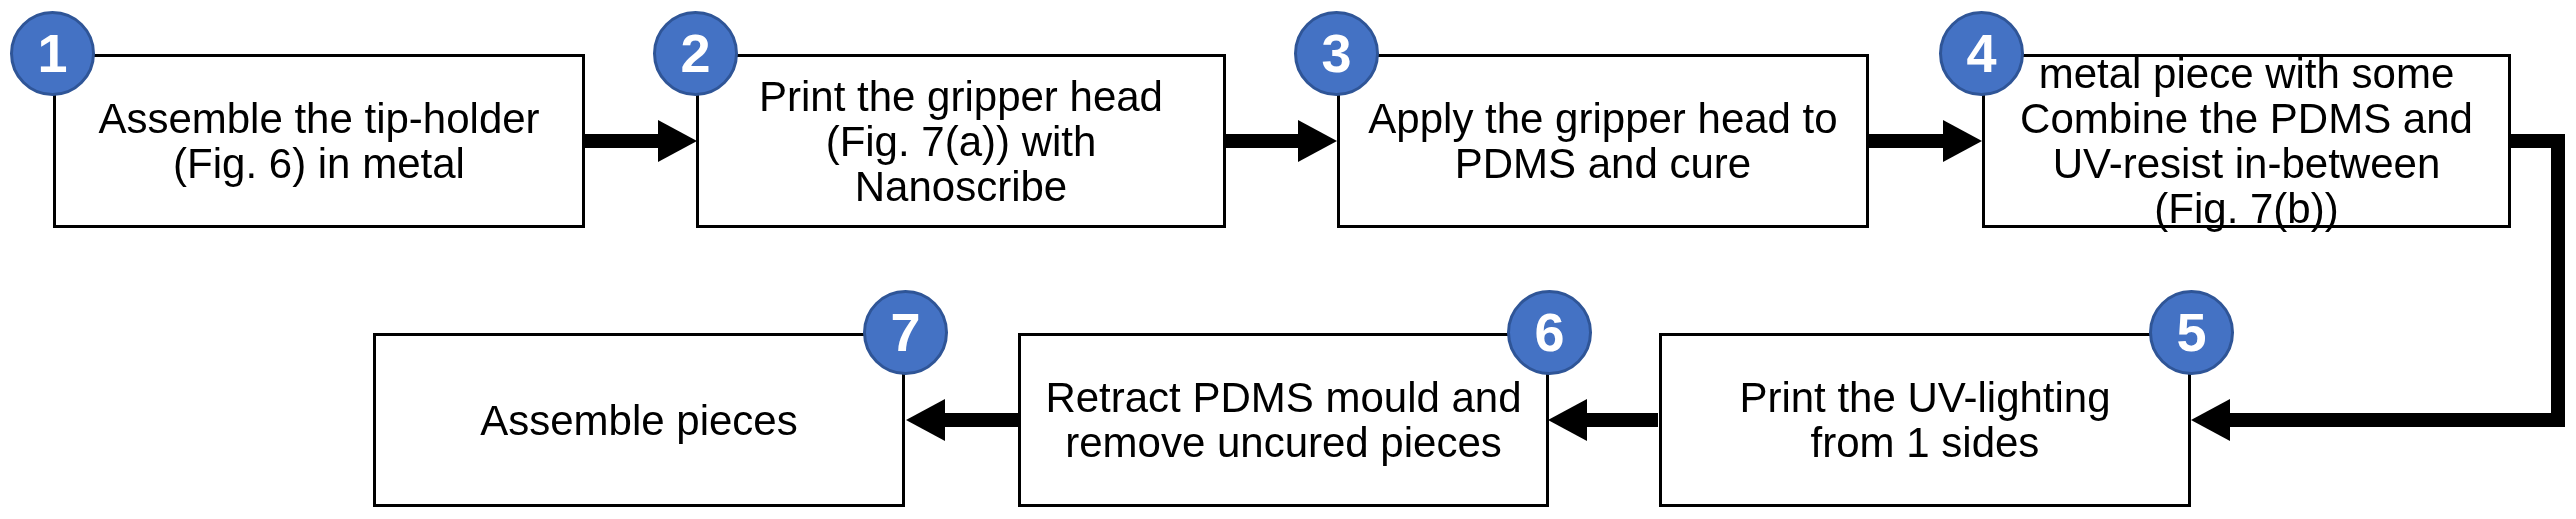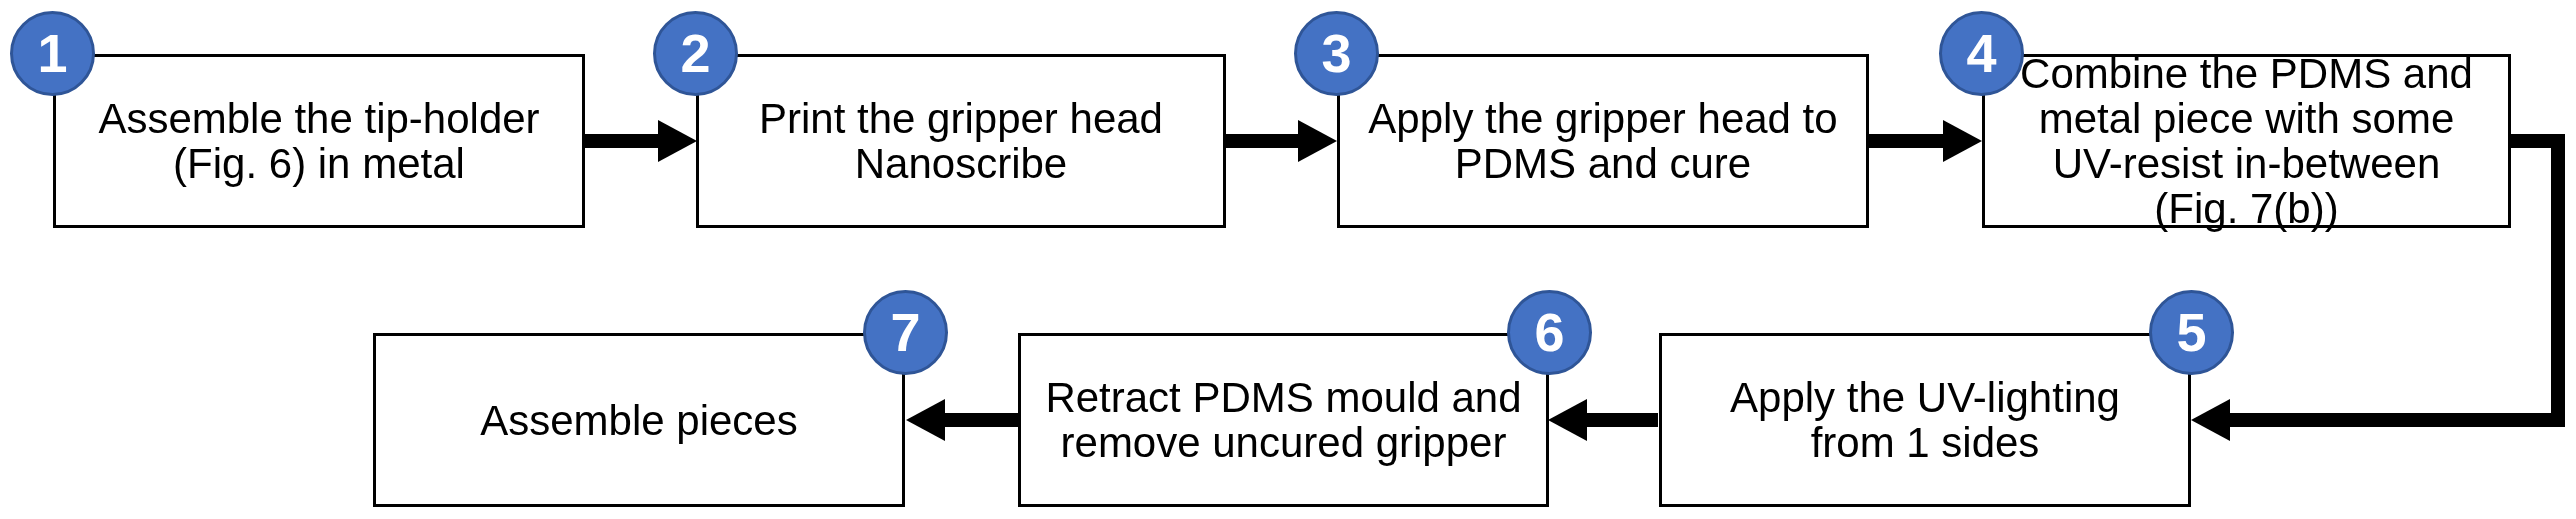--- a/index.html
+++ b/index.html
@@ -106,63 +106,64 @@
         <div>(Fig. 6) in metal</div>
       </div>
   </div>
 
   <div class="step-box" id="box2">
     <div class="badge badge-tl">
       <span>2</span>
     </div>
     <div class="step-label">
         <div>Print the gripper head</div>
+        <div>(Fig. 7(a)) with</div>
         <div>Nanoscribe</div>
       </div>
   </div>
 
   <div class="step-box" id="box3">
     <div class="badge badge-tl">
       <span>3</span>
     </div>
     <div class="step-label">
         <div>Apply the gripper head to</div>
         <div>PDMS and cure</div>
       </div>
   </div>
 
   <div class="step-box" id="box4">
     <div class="badge badge-tl">
       <span>4</span>
     </div>
     <div class="step-label">
+        <div>metal piece with some</div>
         <div>Combine the PDMS and</div>
-        <div>metal piece with some</div>
         <div>UV-resist in-between</div>
         <div>(Fig. 7(b))</div>
       </div>
   </div>
 
   <div class="step-box" id="box5">
     <div class="badge badge-tr">
       <span>5</span>
     </div>
     <div class="step-label">
-        <div>Apply the UV-lighting</div>
+        <div>Print the UV-lighting</div>
         <div>from 1 sides</div>
       </div>
   </div>
 
   <div class="step-box" id="box6">
     <div class="badge badge-tr">
       <span>6</span>
     </div>
     <div class="step-label">
         <div>Retract PDMS mould and</div>
-        <div>remove uncured gripper</div>
+        <div>remove uncured pieces</div>
       </div>
   </div>
 
   <div class="step-box" id="box7">
     <div class="badge badge-tr">
       <span>7</span>
     </div>
     <div class="step-label">
         <div>Assemble pieces</div>
       </div>

